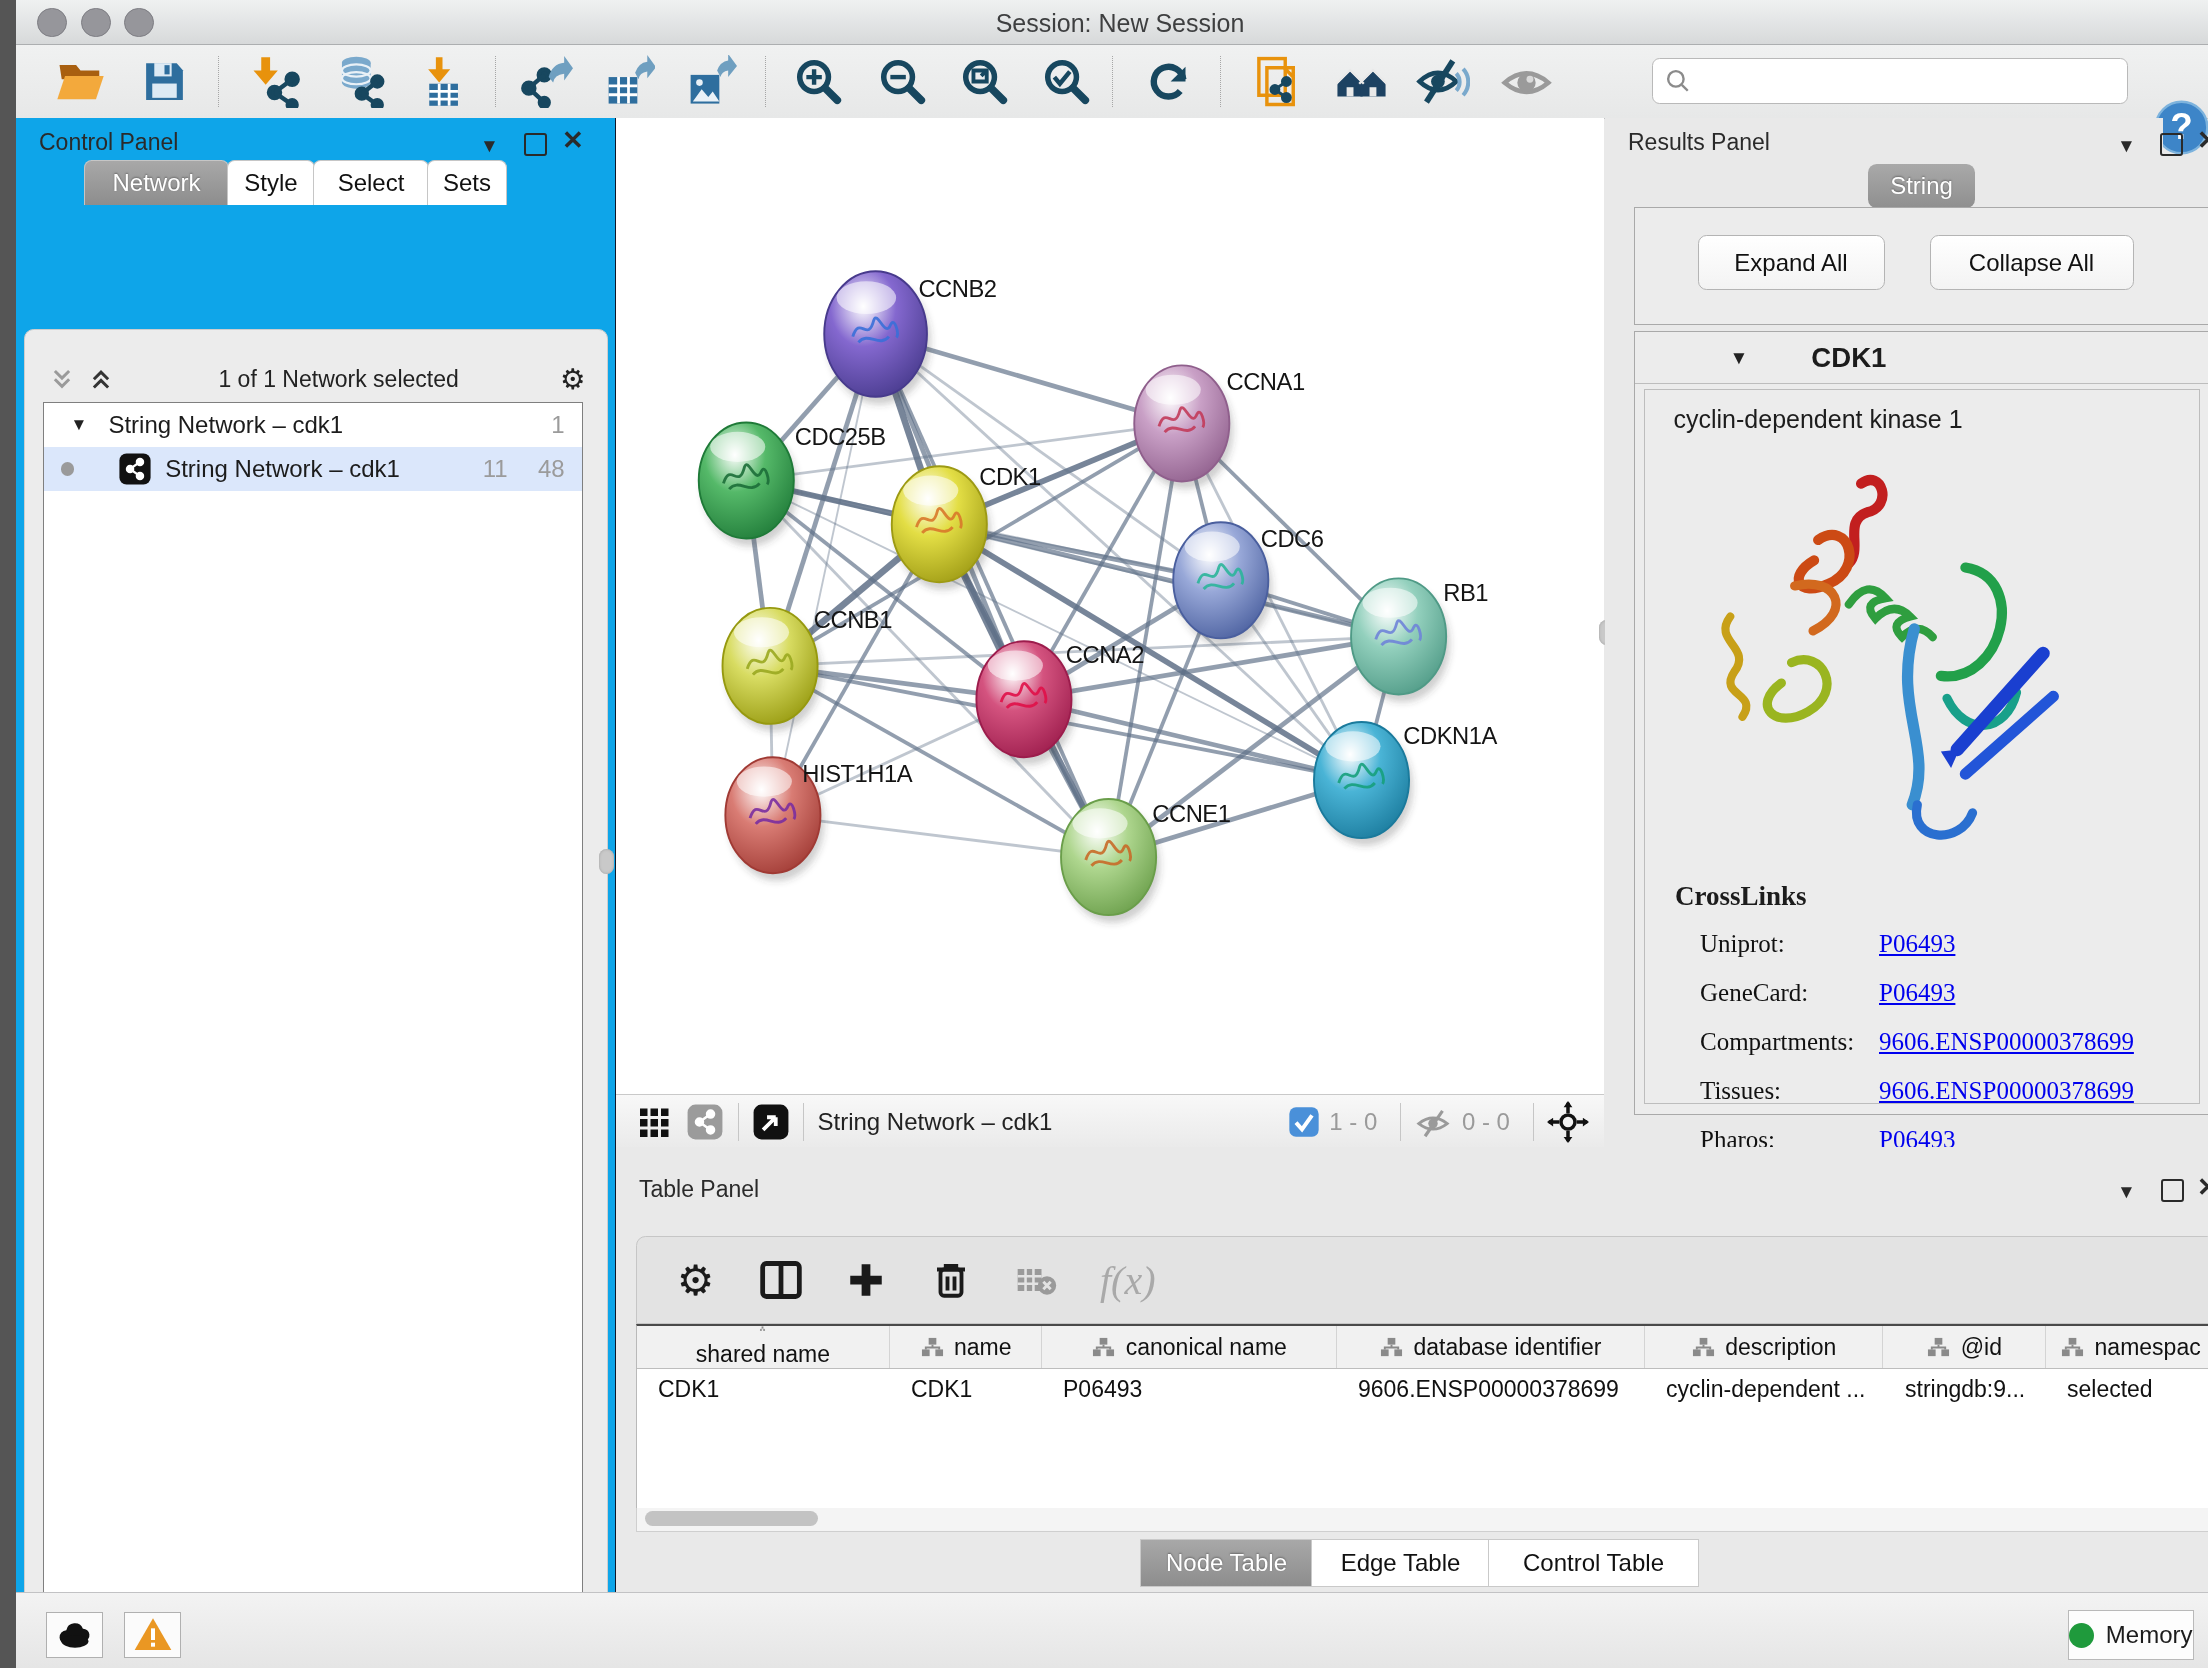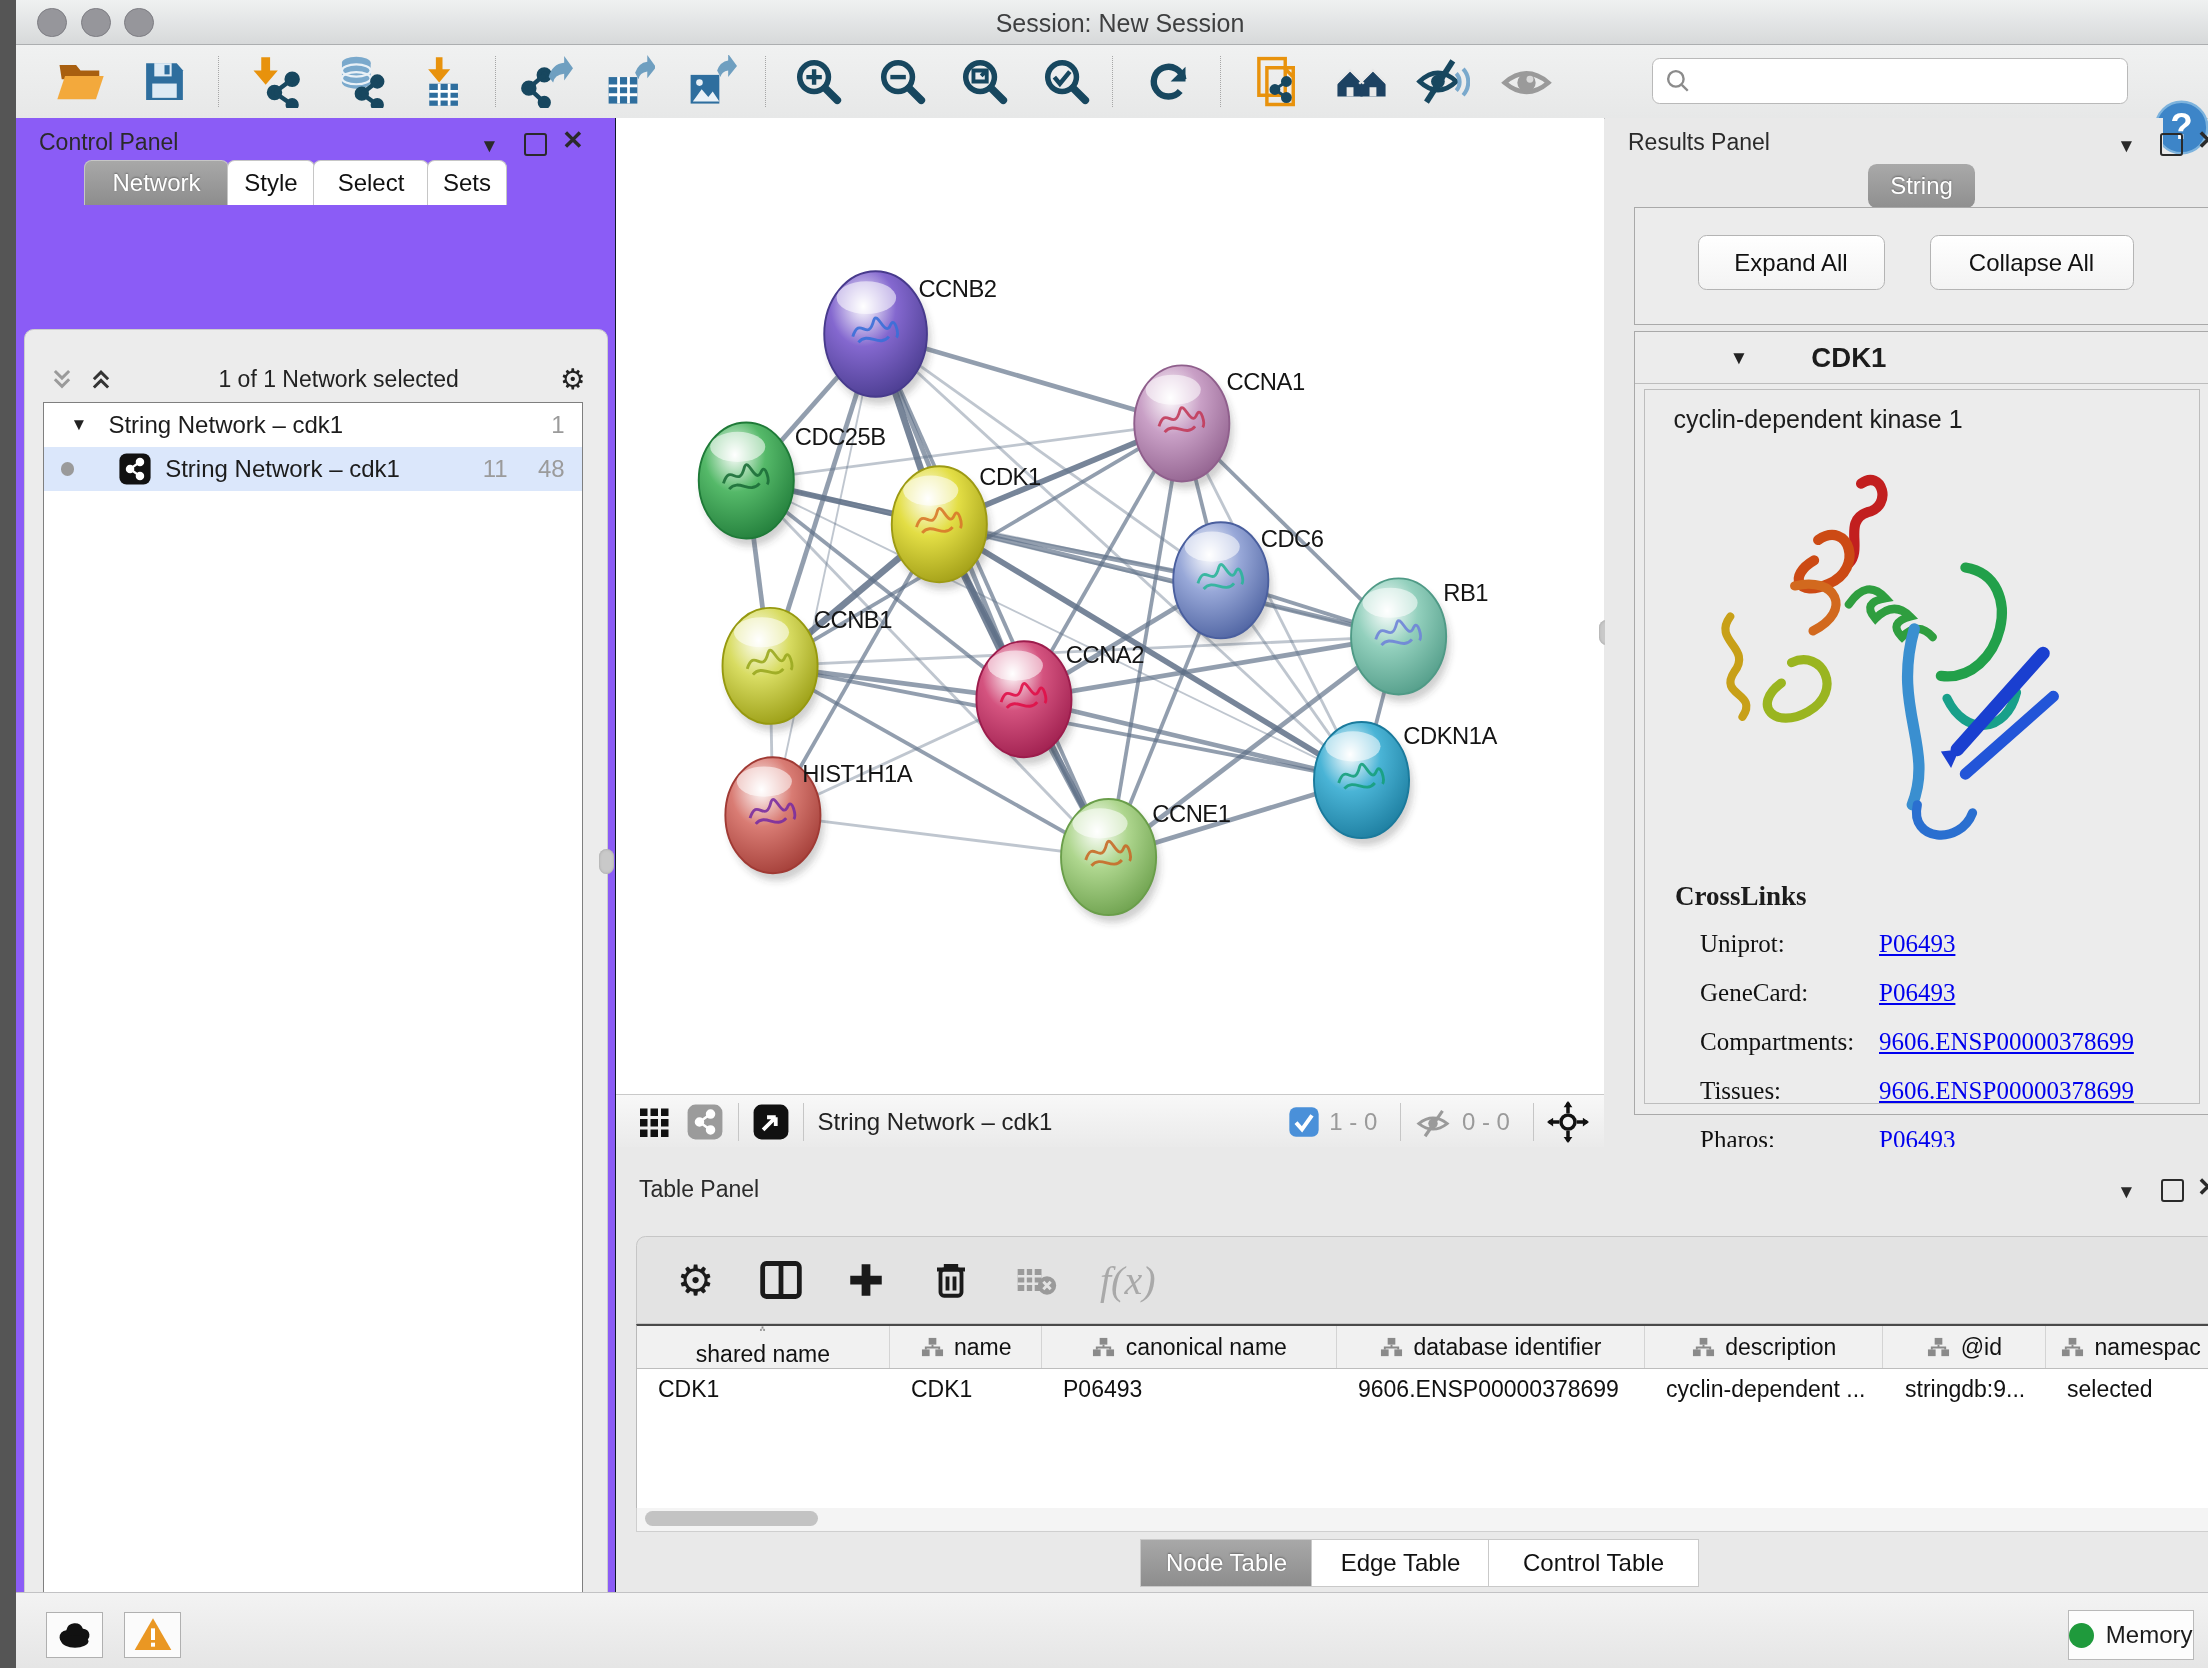--- a/index.html
+++ b/index.html
@@ -22,21 +22,21 @@
   .tbtn{position:absolute;top:7.6px;width:65px;height:57px;display:flex;
         align-items:center;justify-content:center;border-radius:5.7px;}
   .tsep{position:absolute;top:10.5px;height:51px;width:0;border-left:1.9px dotted #a6a6a6;}
   .search{position:absolute;left:1636px;top:13.3px;width:474px;height:44px;background:#fff;
           border:1px solid #b9b9b9;border-radius:7.6px;display:flex;align-items:center;}
   .search input{border:none;outline:none;flex:1;height:38px;font-size:23px;
                 font-family:"Liberation Sans",sans-serif;background:transparent;}
 
   
   .cpanel{position:absolute;left:0;top:118px;width:599px;height:1474px;
-          background:#8b5cf6;border-right:2px solid #0f172a;}
+          background:#0ea5e9;border-right:2px solid #0f172a;}
   .phead{font-size:23px;color:#2a2a2a;}
   .picon{position:absolute;color:#2a2a2a;font-size:21px;line-height:21px;}
   .floatbox{width:19px;height:19px;border:2.4px solid #2a2a2a;border-radius:2.9px;}
   .tab{position:absolute;height:44px;display:flex;align-items:center;justify-content:center;
        font-size:24px;background:#fff;border:1px solid #c6c6c6;border-bottom:none;
        border-radius:7.6px 7.6px 0 0;color:#111;}
   .tab.active{background:linear-gradient(#a8a8a8,#8d8d8d);color:#fff;
               text-shadow:0 -1px 1.9px rgba(0,0,0,.35);}
   .treebox{position:absolute;left:7.6px;top:211px;width:582px;height:1372px;
            background:#ececec;border:1px solid #cdcdcd;border-radius:9.5px;}

